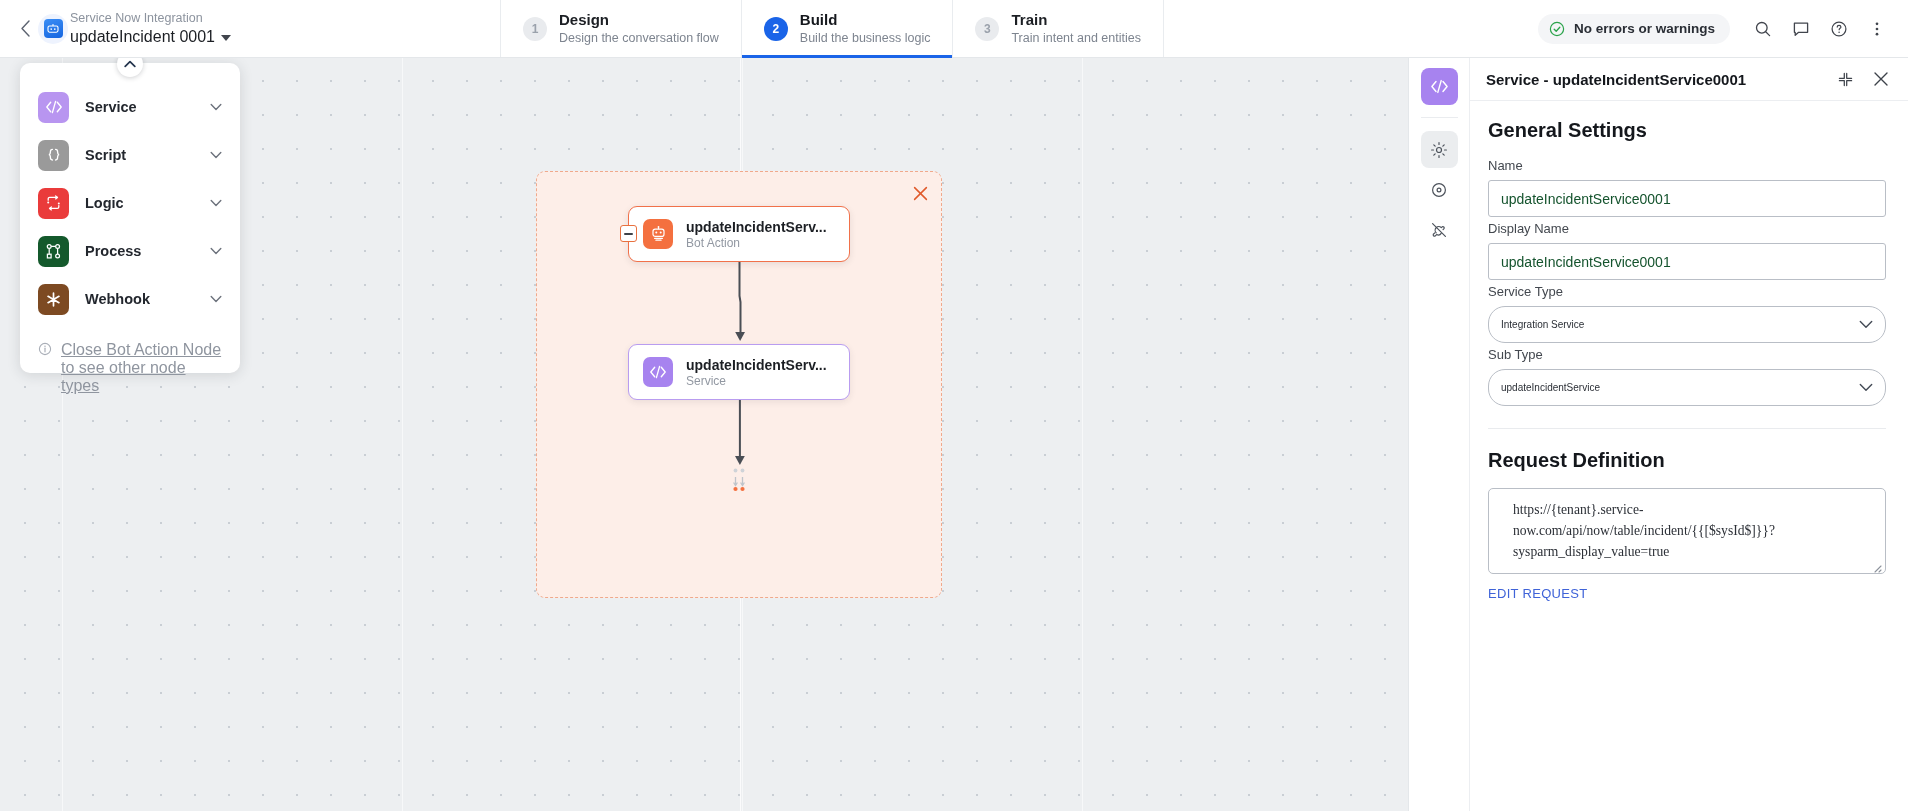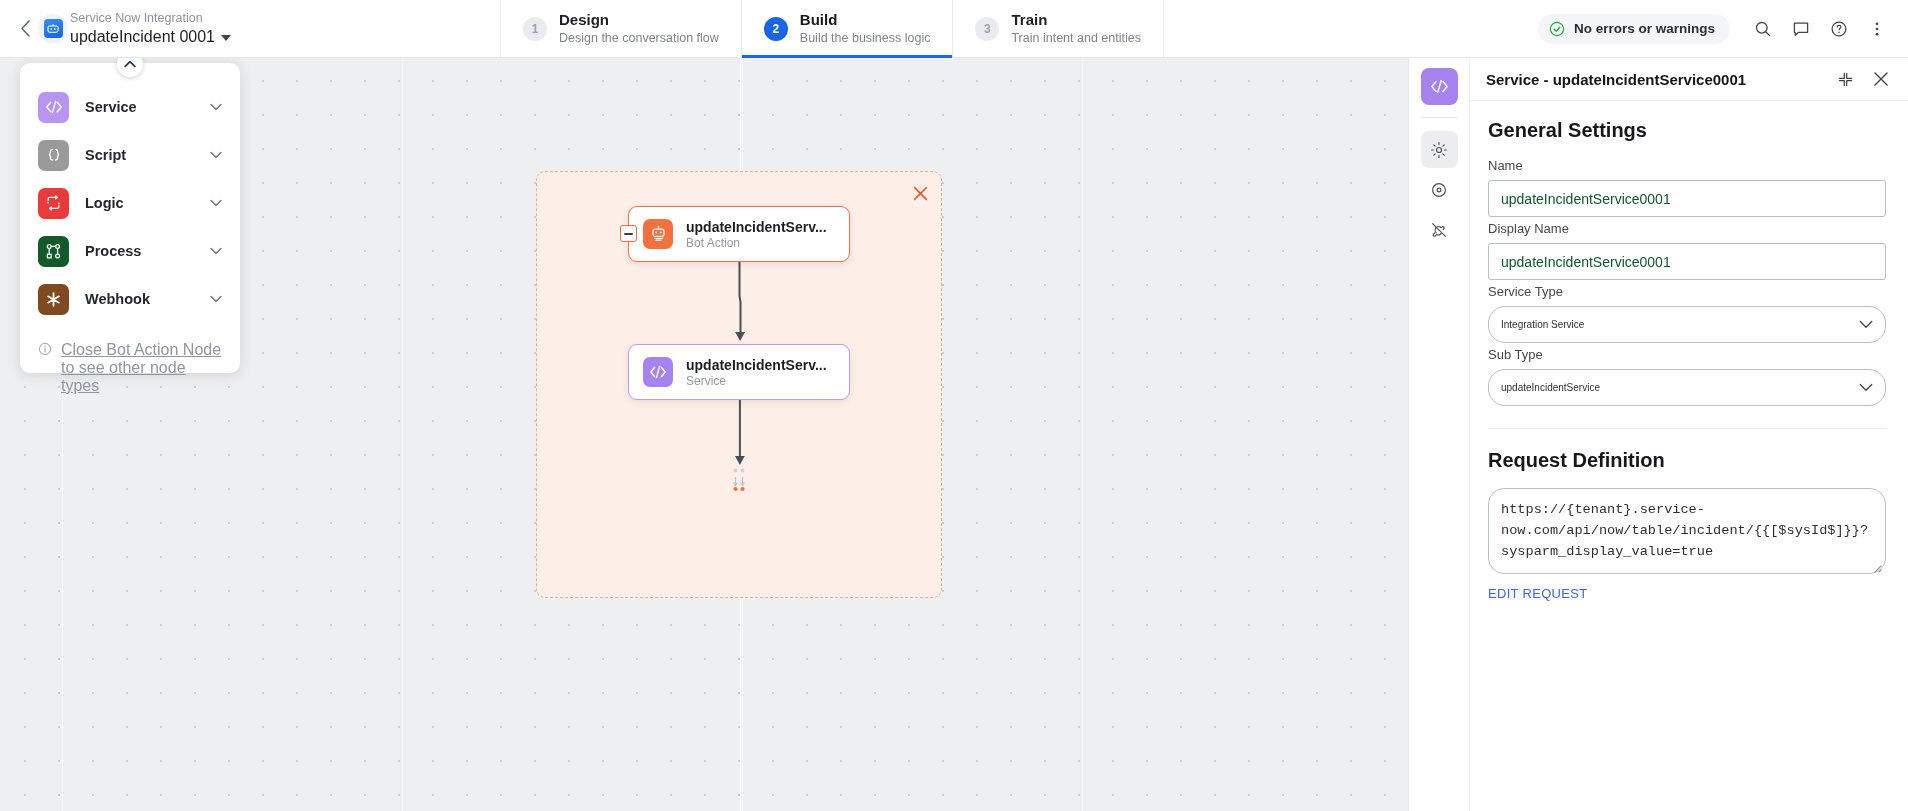--- a/index.html
+++ b/index.html
@@ -267,23 +267,23 @@
     border-radius: 17px; padding: 0 12px;
     font-size: 10px; color: #2b2f36;
     background: #fff; cursor: pointer;
     display: flex; align-items: center; justify-content: space-between;
   }
   .field-select .chev { color: #434a55; display: flex; }
   .divider { height: 1px; background: #e9ebee; margin: 22px 0 20px 0; }
   .ta-wrap { position: relative; }
   .field-textarea {
     width: 100%; min-height: 86px; border: 1px solid #b9bec6;
-    border-radius: 16px; padding: 10px 12px;
+    border-radius: 5px; padding: 10px 24px;
     font-size: 13.6px; color: #2b2f36; line-height: 21px;
-    font-family: Liberation Mono, monospace;
+    font-family: Liberation Serif, serif;
     background: #fff; outline: none; resize: none;
     word-break: break-word;
   }
   .ta-grip {
     position: absolute; right: 4px; bottom: 3px;
     width: 12px; height: 12px; color: #8d939c;
     pointer-events: none;
   }
   .link-btn {
     display: inline-block; margin-top: 12px;

